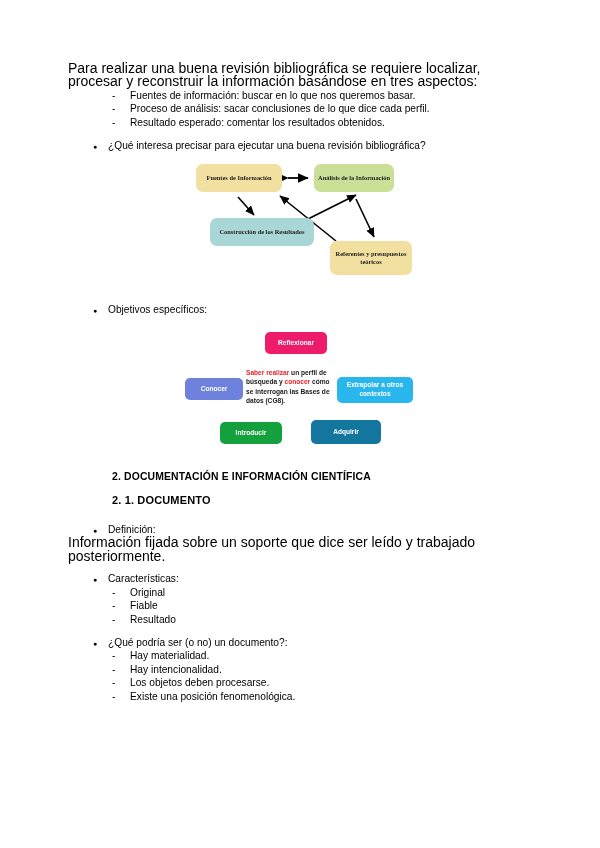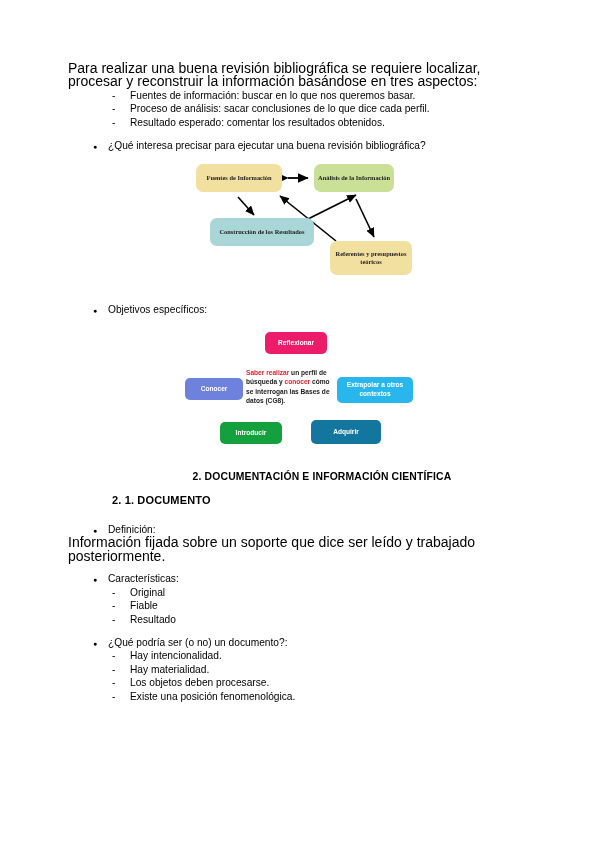--- a/index.html
+++ b/index.html
@@ -71,21 +71,20 @@
   .spacer-md { height: 16px; }
   .spacer-lg { height: 22px; }
 
   h2.heading {
     font-size: 10.4px;
     font-weight: bold;
     margin: 0;
     padding-left: 44px;
     line-height: 14px;
     letter-spacing: 0.15px;
-    text-align: center;
   }
   h3.subheading {
     font-size: 11px;
     font-weight: bold;
     margin: 0;
     padding-left: 44px;
     line-height: 14px;
     letter-spacing: 0.15px;
   }
 
@@ -250,20 +249,20 @@
       <li>Fiable</li>
       <li>Resultado</li>
     </ul>
 
     <div class="spacer-sm"></div>
 
     <ul class="bullet-list">
       <li>¿Qué podría ser (o no) un documento?:</li>
     </ul>
     <ul class="dash-list">
+      <li>Hay materialidad.</li>
       <li>Hay intencionalidad.</li>
-      <li>Hay materialidad.</li>
       <li>Los objetos deben procesarse.</li>
       <li>Existe una posición fenomenológica.</li>
     </ul>
 
   </div>
 </div>
 
 </body></html>

